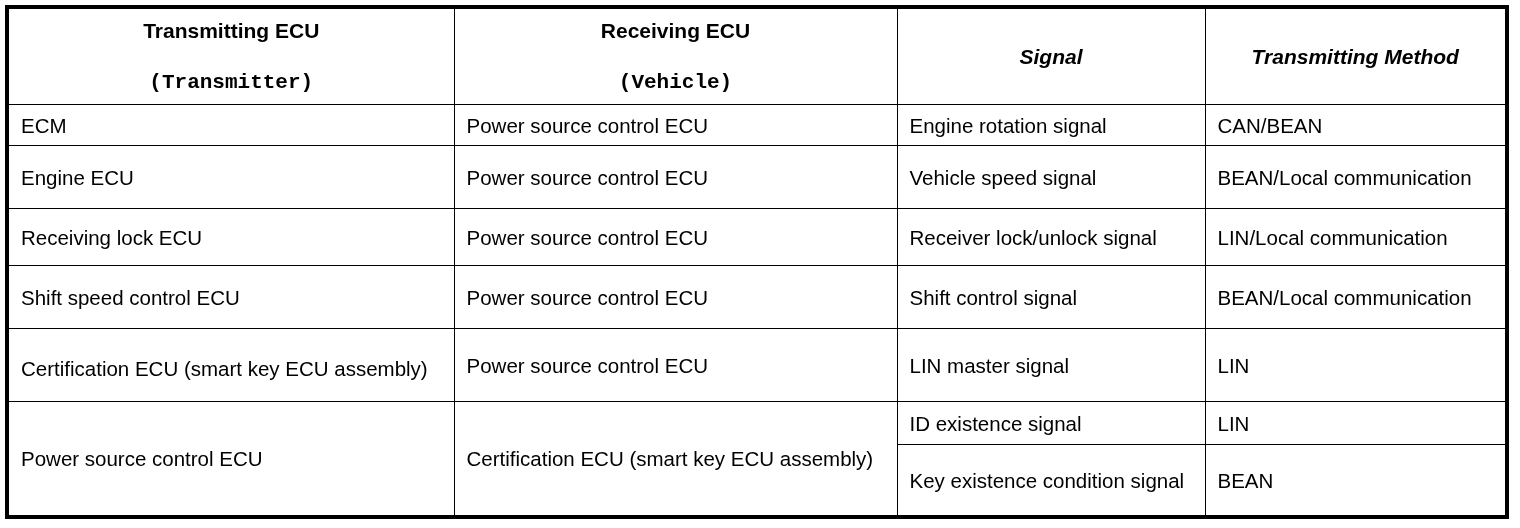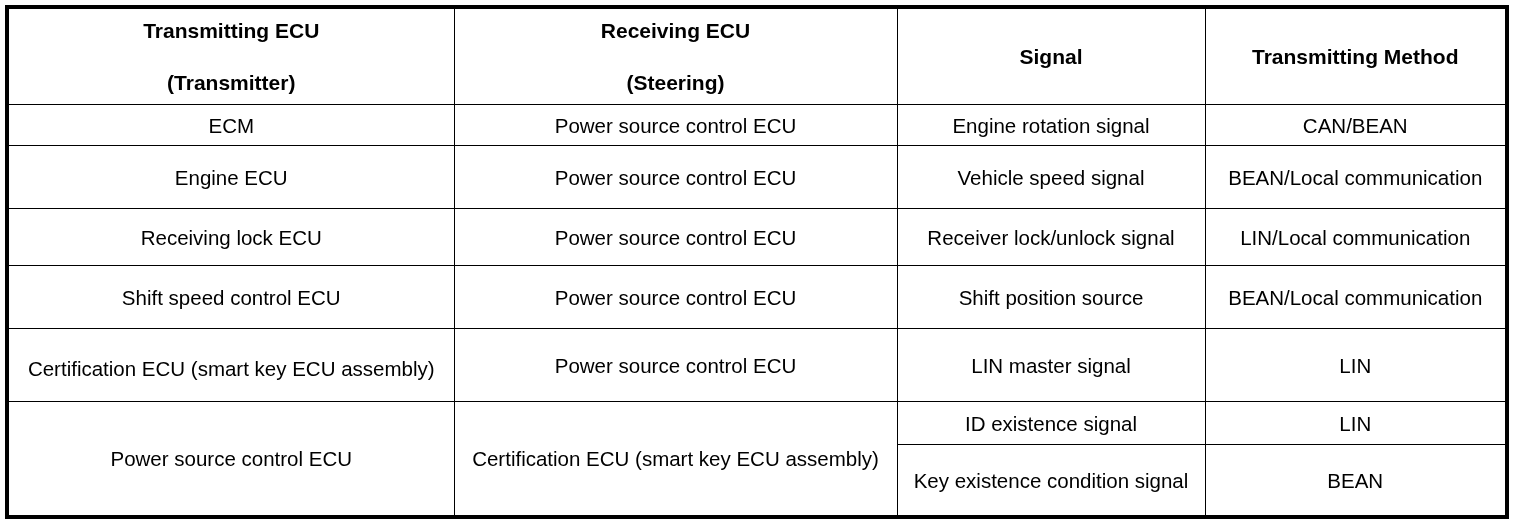--- a/index.html
+++ b/index.html
@@ -62,31 +62,33 @@
   .hdr-two-line {
     display: block;
     padding: 0 6px;
   }
   .hdr-two-line .l1 {
     display: block;
     margin-bottom: 26px;
   }
   .hdr-two-line .l2 {
     display: block;
+    font-family: Liberation Mono, monospace;
   }
   .hdr-one-line {
     display: block;
     padding: 0 8px;
+    font-style: italic;
   }
 
   
   .cell {
     display: block;
-    padding: 0 4px;
-    text-align: center;
+    padding: 0 12px;
+    text-align: left;
   }
   td.align-top {
     vertical-align: top;
   }
   td.align-top .cell {
     padding-top: 7px;
   }
 
   
   tr.r-ecm td        { height: 40px; }
@@ -114,21 +116,21 @@
       <tr class="header-row">
         <th>
           <span class="hdr-two-line">
             <span class="l1">Transmitting ECU</span>
             <span class="l2">(Transmitter)</span>
           </span>
         </th>
         <th>
           <span class="hdr-two-line">
             <span class="l1">Receiving ECU</span>
-            <span class="l2">(Steering)</span>
+            <span class="l2">(Vehicle)</span>
           </span>
         </th>
         <th>
           <span class="hdr-one-line">Signal</span>
         </th>
         <th>
           <span class="hdr-one-line">Transmitting Method</span>
         </th>
       </tr>
     </thead>
@@ -181,21 +183,21 @@
       </tr>
 
       <tr class="r-shift">
         <td>
           <span class="cell">Shift speed control ECU</span>
         </td>
         <td>
           <span class="cell">Power source control ECU</span>
         </td>
         <td>
-          <span class="cell">Shift position source</span>
+          <span class="cell">Shift control signal</span>
         </td>
         <td>
           <span class="cell">BEAN/Local communication</span>
         </td>
       </tr>
 
       <tr class="r-cert">
         <td class="align-top">
           <span class="cell">Certification ECU (smart key ECU assembly)</span>
         </td>

